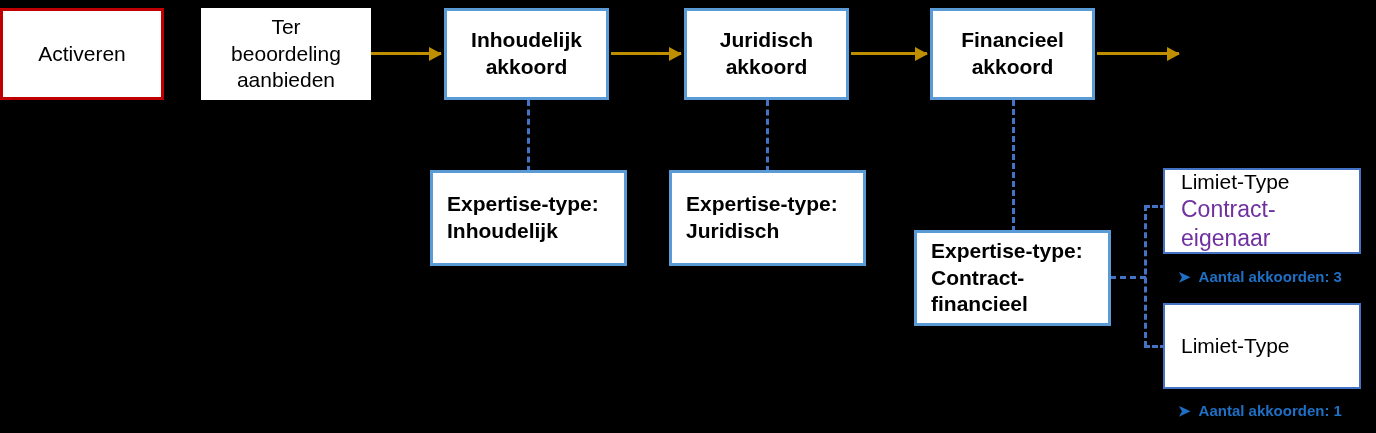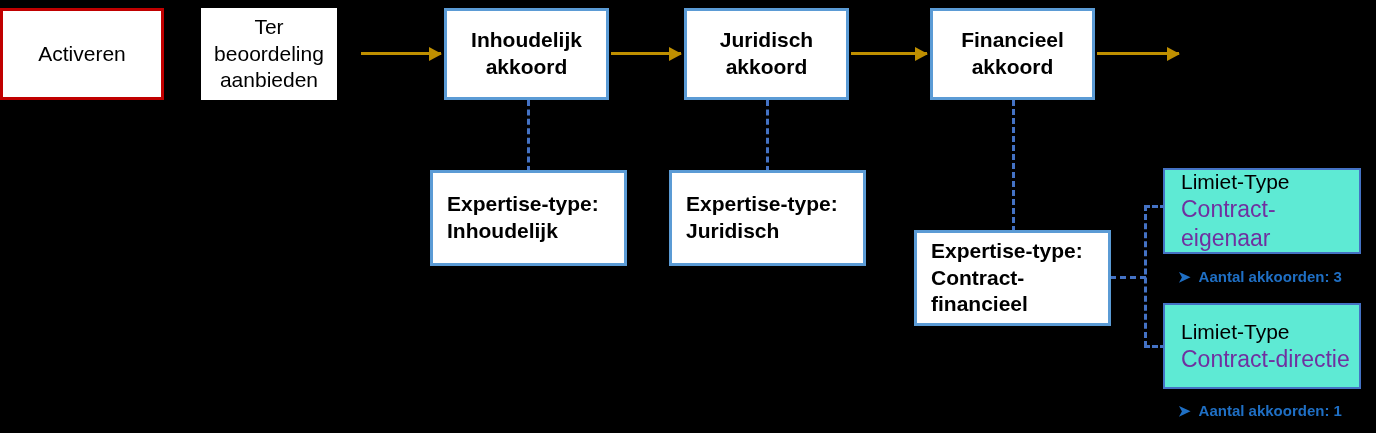--- a/index.html
+++ b/index.html
@@ -31,21 +31,21 @@
   .node.red-border { border: 3px solid #C00000; }
   .node.blue-border { border: 3px solid #5B9BD5; font-weight: bold; }
   .node.no-border { border: none; }
   .node.left-align {
     justify-content: flex-start;
     text-align: left;
     padding-left: 14px;
   }
   .limiet {
     position: absolute;
-    background: #5eead4;
+    background: #ffffff;
     border: 2px solid #4472C4;
     box-sizing: border-box;
     display: flex;
     flex-direction: column;
     justify-content: center;
     align-items: flex-start;
     padding-left: 16px;
     line-height: 1.25;
   }
   .limiet .l-title {
@@ -115,21 +115,21 @@
   <div class="vdash" style="left:766px; top:100px; height:72px;"></div>
   <div class="vdash" style="left:1012px; top:100px; height:132px;"></div>
 
   <div class="hdash" style="left:1110px; top:276px; width:36px;"></div>
   <div class="vdash" style="left:1144px; top:205px; height:142px;"></div>
   <div class="hdash" style="left:1144px; top:205px; width:22px;"></div>
   <div class="hdash" style="left:1144px; top:345px; width:22px;"></div>
 
   <div class="node red-border" style="left:0px; top:8px; width:164px; height:92px;">Activeren</div>
 
-  <div class="node no-border" style="left:201px; top:8px; width:136px; height:92px;">Ter
+  <div class="node no-border" style="left:201px; top:8px; width:170px; height:92px;">Ter
 beoordeling
 aanbieden</div>
 
   <div class="node blue-border" style="left:444px; top:8px; width:165px; height:92px;">Inhoudelijk
 akkoord</div>
 
   <div class="node blue-border" style="left:684px; top:8px; width:165px; height:92px;">Juridisch
 akkoord</div>
 
   <div class="node blue-border" style="left:930px; top:8px; width:165px; height:92px;">Financieel
@@ -151,21 +151,20 @@
     <div class="l-sub">Contract-eigenaar</div>
   </div>
 
   <div class="bullet-line" style="left:1178px; top:268px;">
     <span class="arrow-glyph">➤</span>
     <span>Aantal akkoorden: 3</span>
   </div>
 
   <div class="limiet" style="left:1163px; top:303px; width:198px; height:86px;">
     <div class="l-title">Limiet-Type</div>
-    <div class="l-sub">Contract-directie</div>
   </div>
 
   <div class="bullet-line" style="left:1178px; top:402px;">
     <span class="arrow-glyph">➤</span>
     <span>Aantal akkoorden: 1</span>
   </div>
 
 </div>
 
 </body></html>

